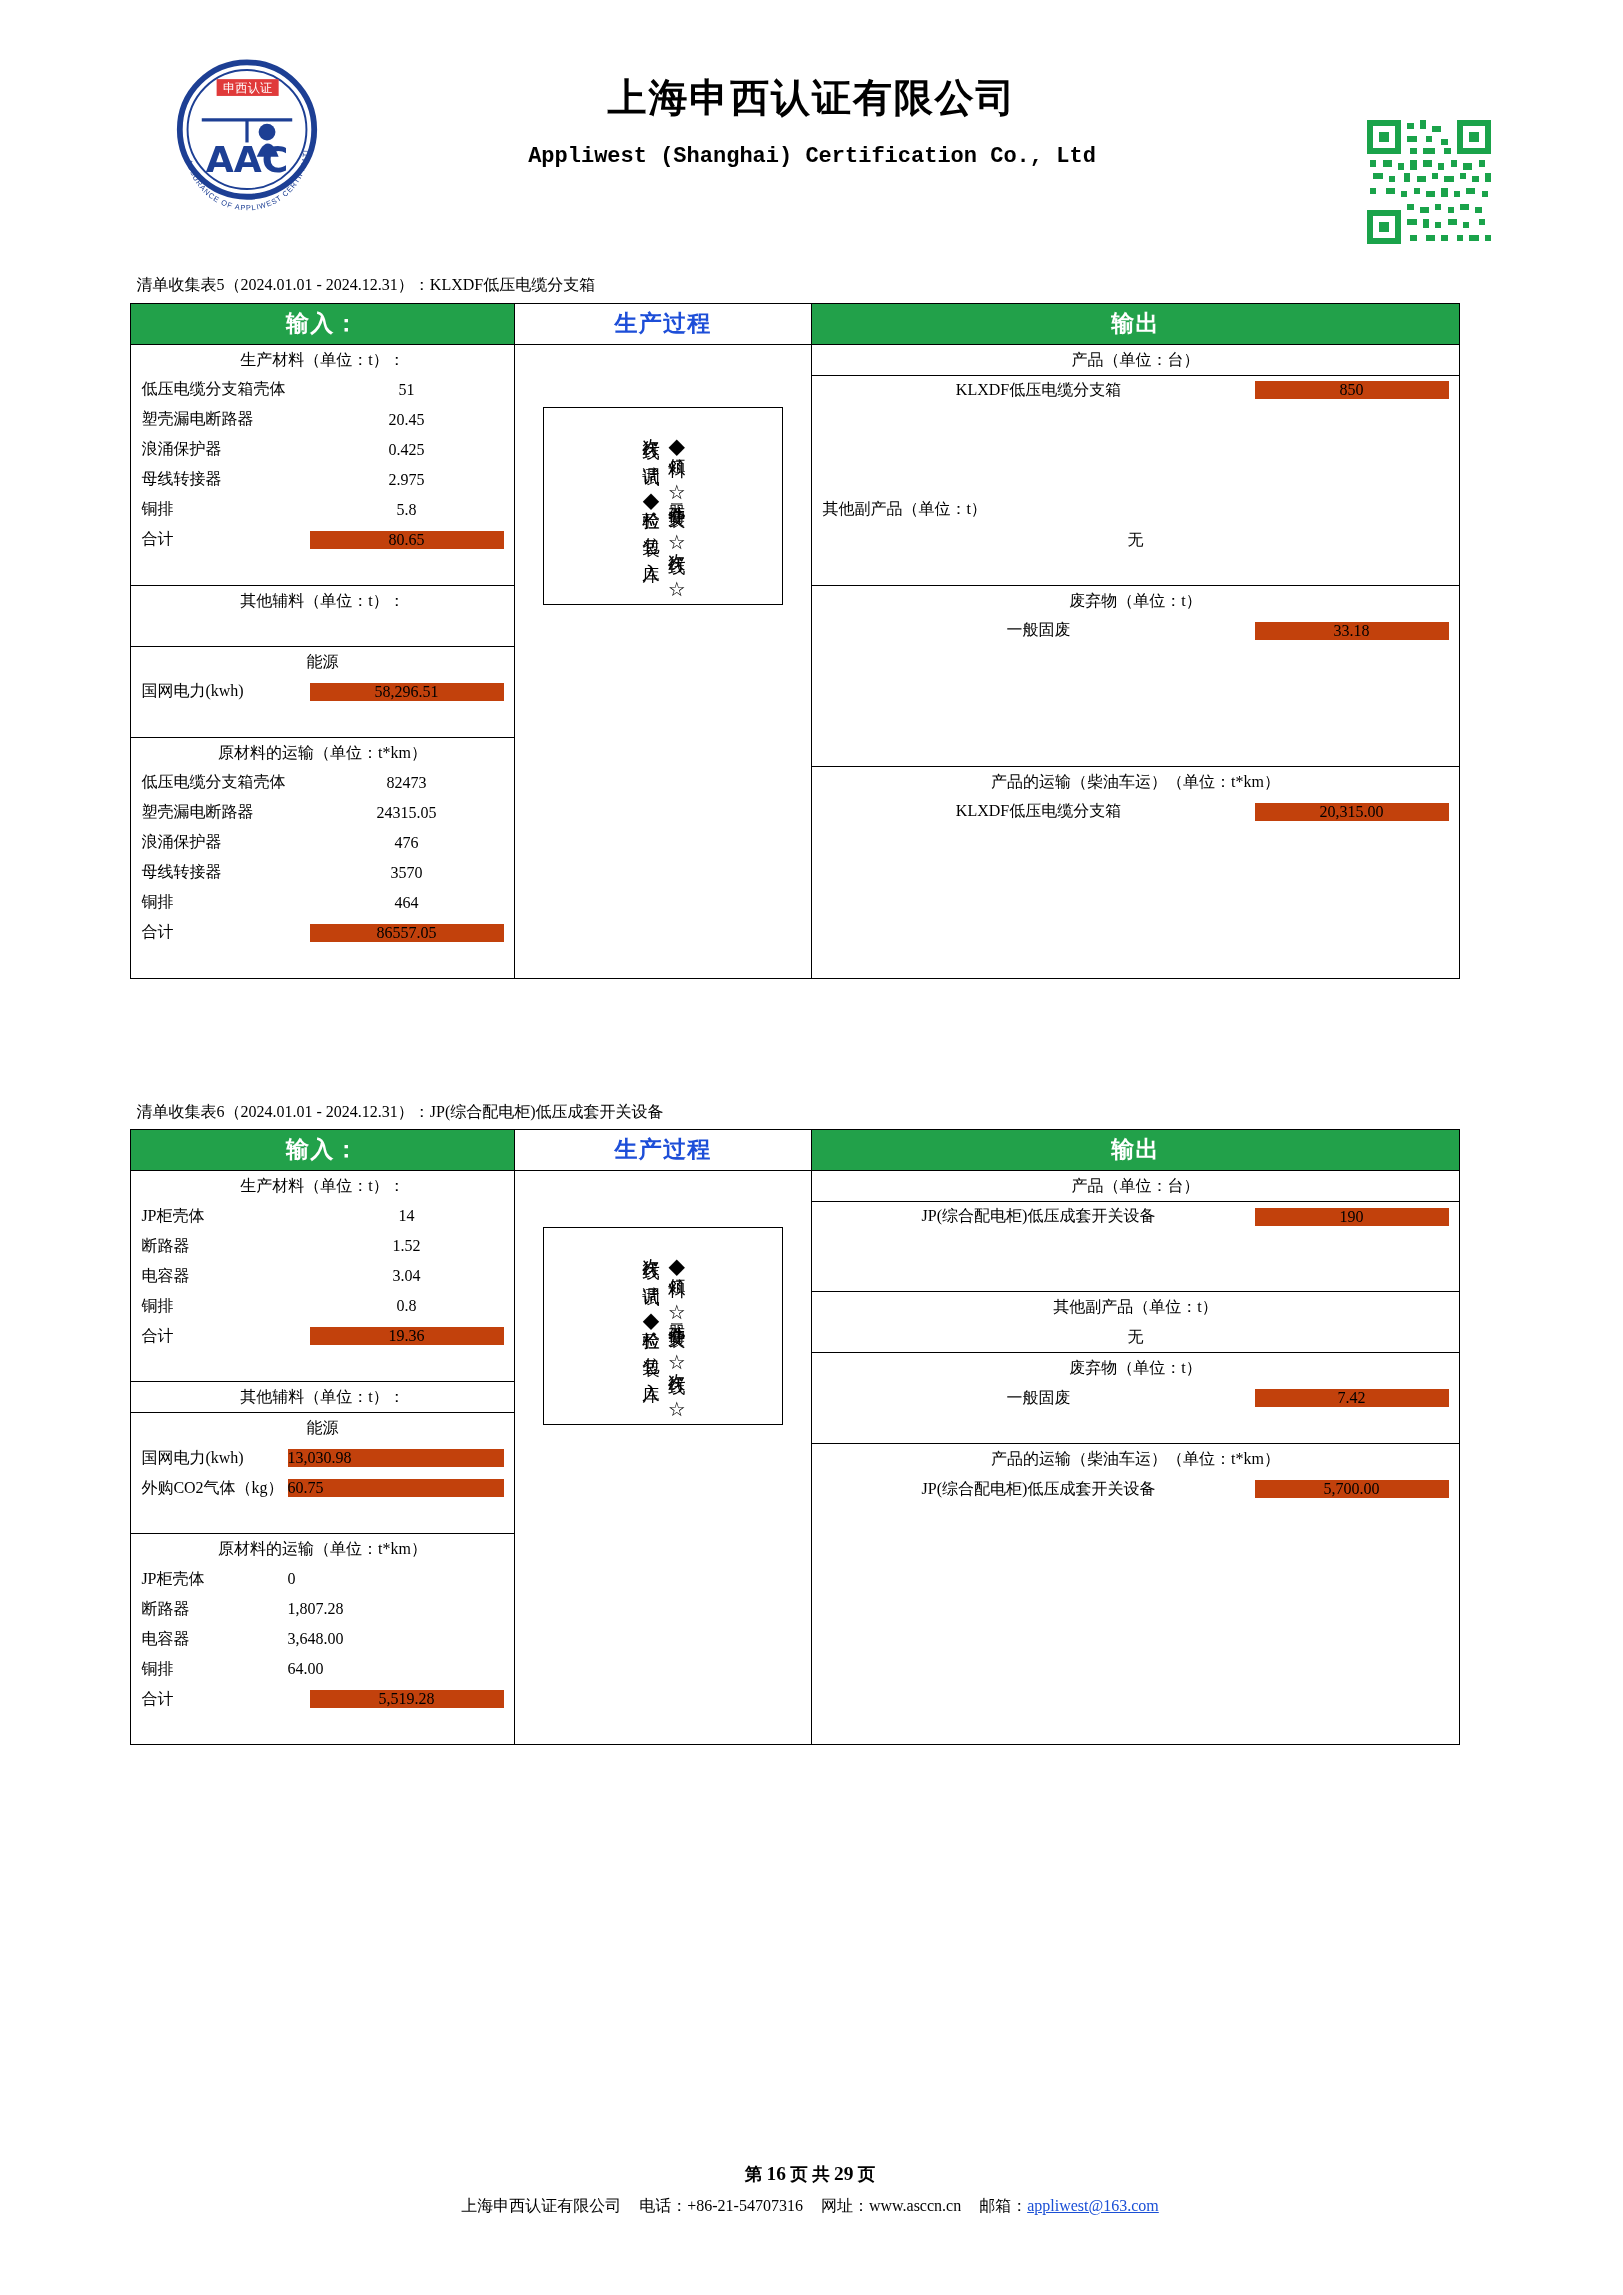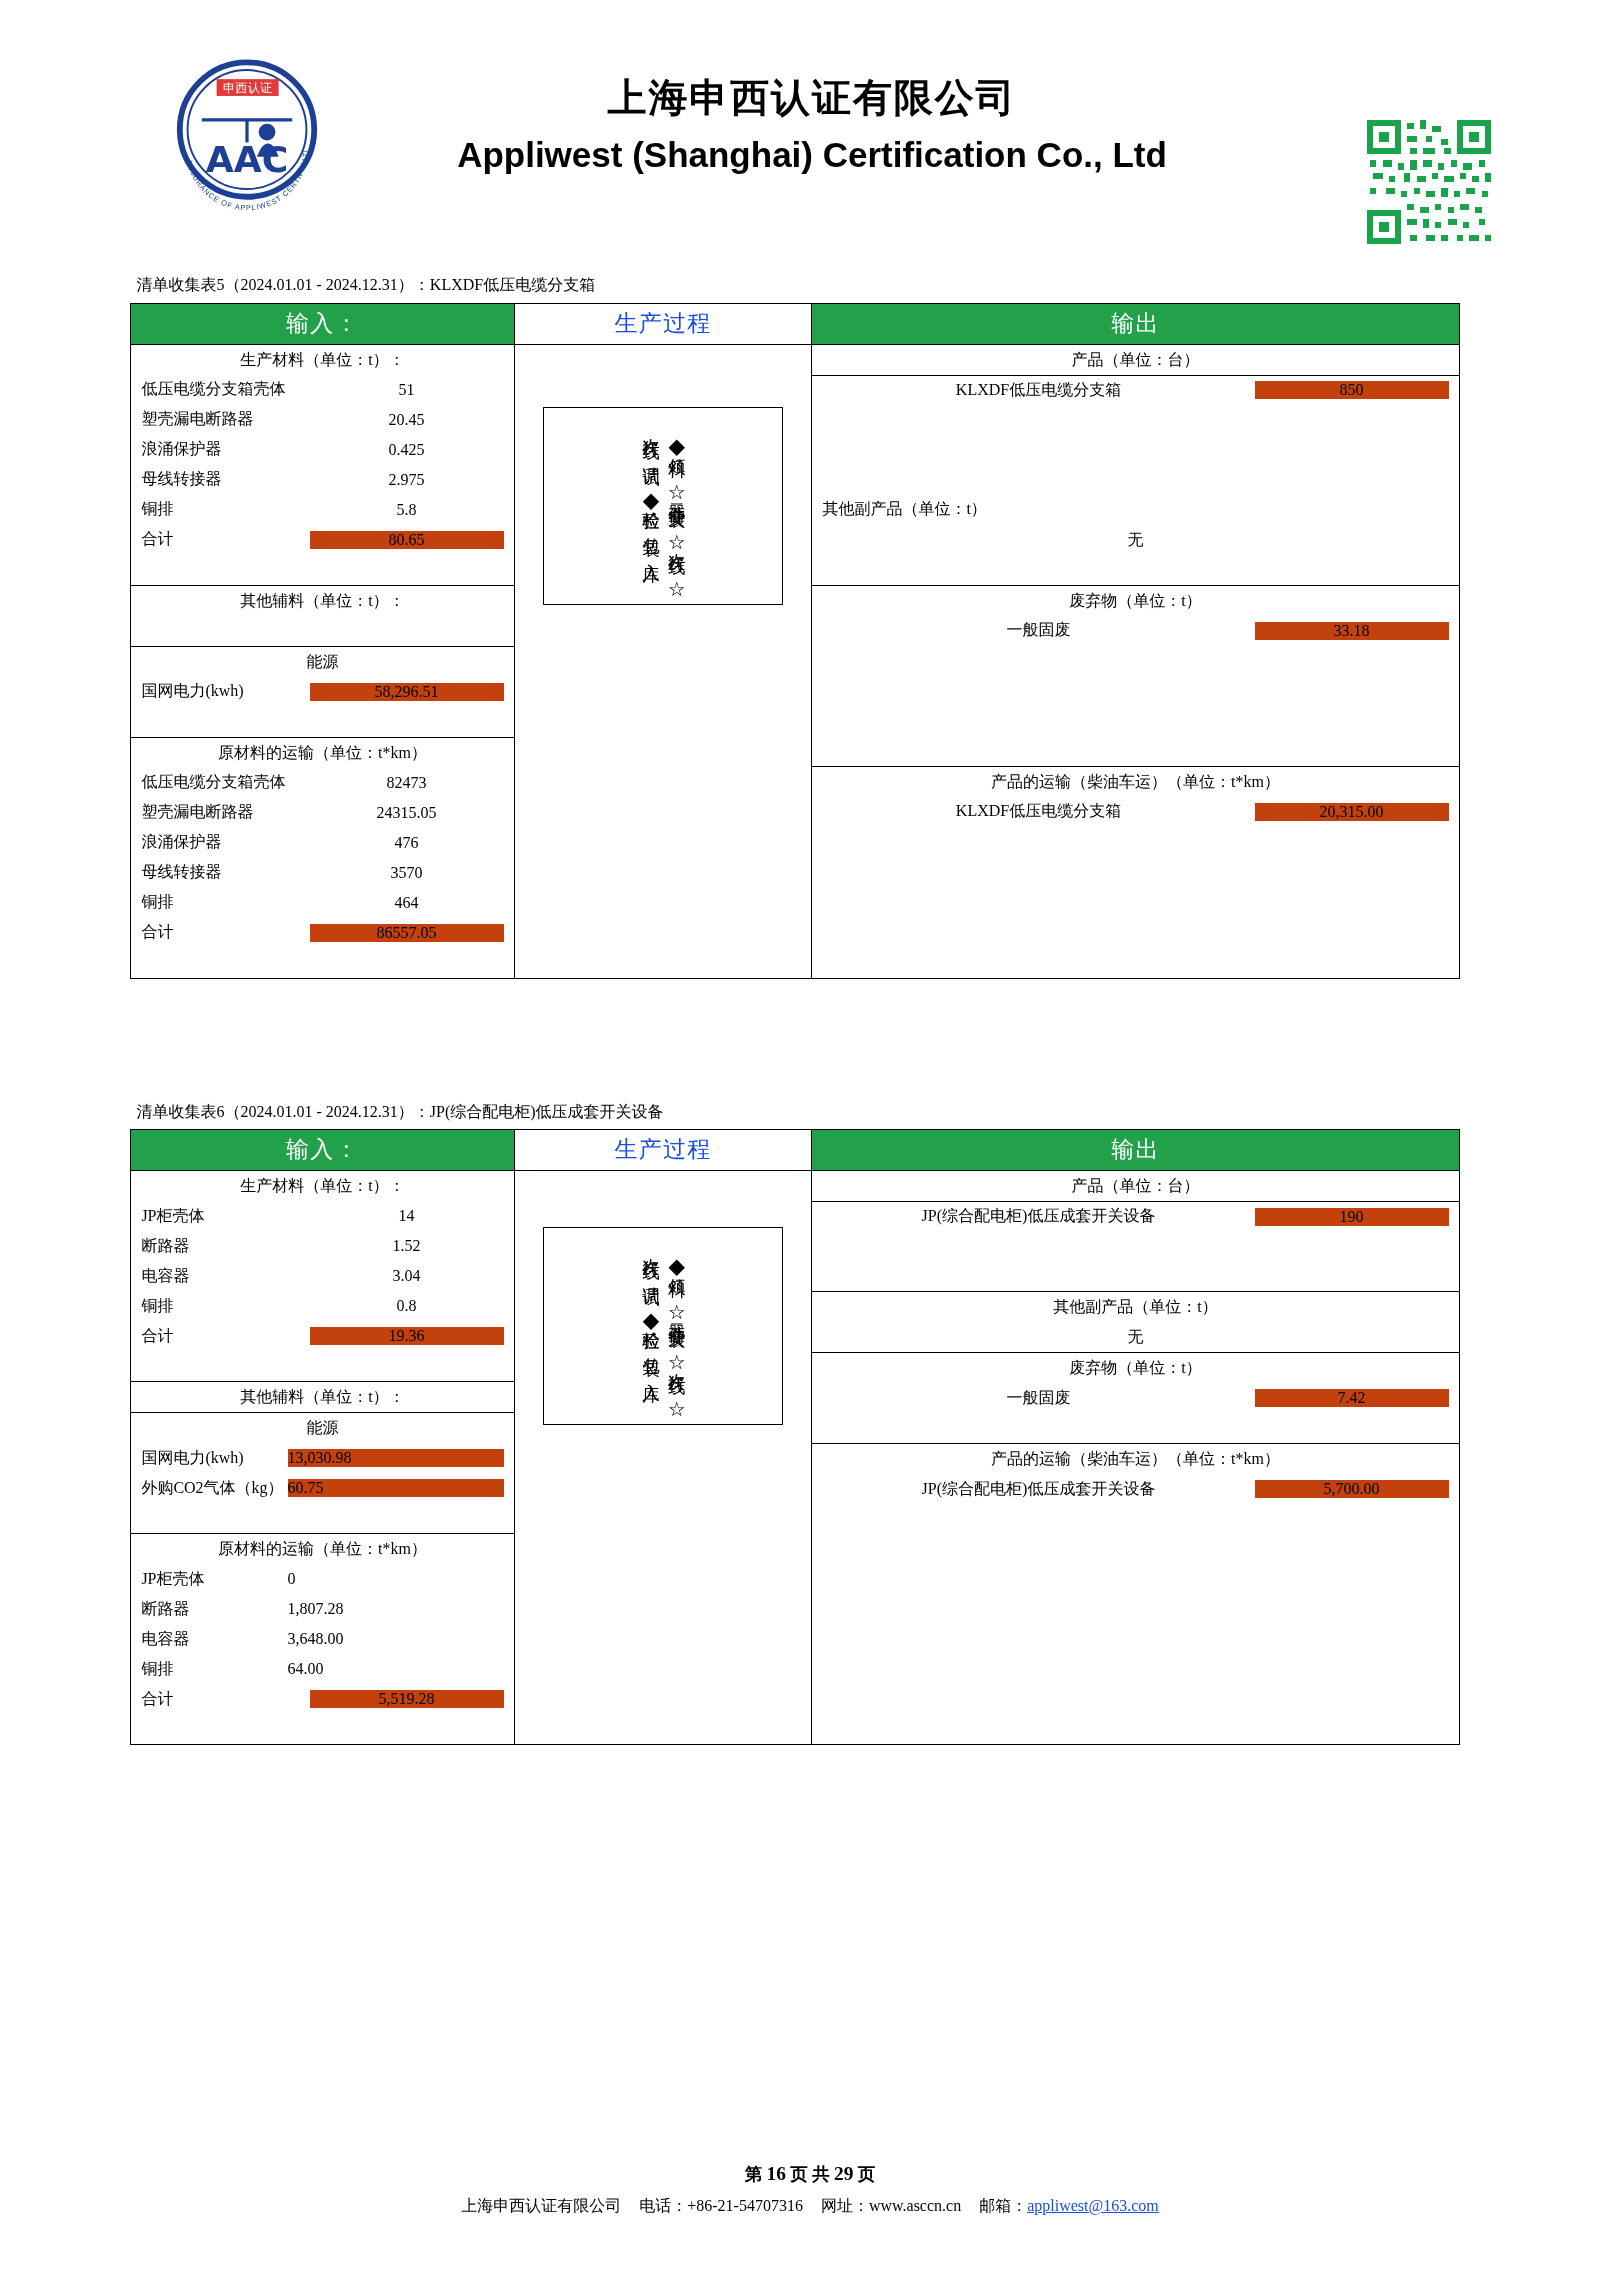--- a/index.html
+++ b/index.html
@@ -45,24 +45,24 @@
     padding-top: 32px;
   }
   .title-cn {
     font-family: "Liberation Serif", serif;
     font-size: 39px;
     font-weight: bold;
     letter-spacing: 1.9px;
     color: #000;
   }
   .title-en {
-    font-family: Liberation Sans, sans-serif;
-    font-size: 35px;
+    font-family: Liberation Mono, monospace;
+    font-size: 22px;
     font-weight: bold;
-    margin-top: 10px;
+    margin-top: 19px;
     letter-spacing: 0px;
   }
   .qr-wrap {
     width: 233px;
     display: flex;
     justify-content: flex-end;
     padding-top: 78px;
   }
   .qr {
     width: 130px;
@@ -89,21 +89,21 @@
   table.lci td {
     border: 1.3px solid #000;
     padding: 0;
     vertical-align: top;
   }
   .hdr {
     background: #22a14a;
     color: #ffffff;
     text-align: center;
     font-size: 23px;
-    font-weight: normal;
+    font-weight: bold;
     height: 40px;
     line-height: 40px;
     letter-spacing: 1.3px;
   }
   .hdr.mid {
     background: #ffffff;
     color: #1d4ed8;
   }
   .row {
     display: flex;

